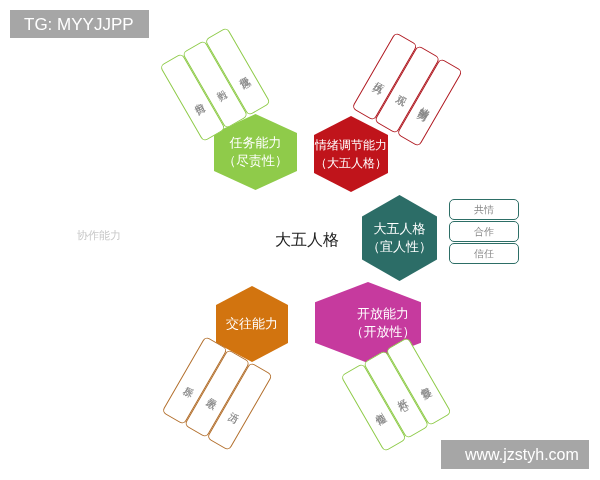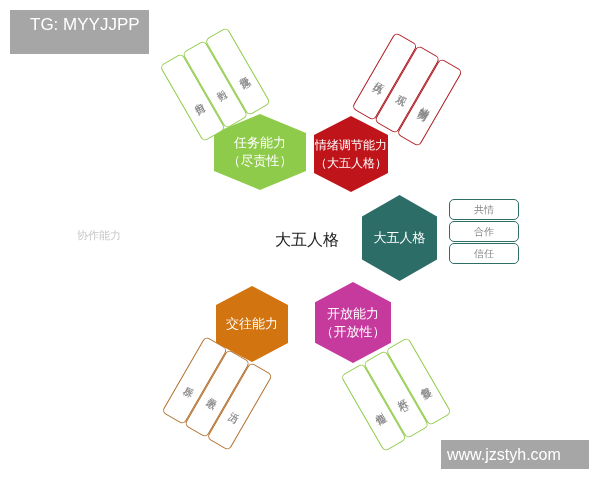--- a/index.html
+++ b/index.html
@@ -1,20 +1,20 @@
 <!DOCTYPE html>
 <html><head>
 <meta charset="utf-8">
 <style>
   html, body { margin:0; padding:0; }
   body { width:600px; height:480px; background:#ffffff; position:relative; overflow:hidden;
          font-family:"DejaVu Sans", "Liberation Sans", sans-serif; }
   .badge { position:absolute; background:#a6a6a6; color:#ffffff; font-family:"Liberation Sans", sans-serif; }
-  .badge-tl { left:10px; top:10px; width:139px; height:44px; font-size:17px; line-height:30px; padding-left:20px; box-sizing:border-box; }
-  .badge-br { left:441px; top:440px; width:148px; height:29px; font-size:16px; line-height:29px; padding-left:6px; box-sizing:border-box; }
+  .badge-tl { left:10px; top:10px; width:139px; height:28px; font-size:17px; line-height:30px; padding-left:14px; box-sizing:border-box; }
+  .badge-br { left:441px; top:440px; width:148px; height:29px; font-size:16px; line-height:29px; padding-left:24px; box-sizing:border-box; }
   .hex { position:absolute; clip-path:polygon(50% 0%, 100% 25%, 100% 75%, 50% 100%, 0% 75%, 0% 25%);
          display:flex; flex-direction:column; align-items:center; justify-content:center; color:#ffffff;
          font-size:13px; line-height:18px; text-align:center; }
   .hex span { display:block; white-space:nowrap; }
   .center-label { position:absolute; left:275px; top:230px; font-size:16px; color:#222; }
   .side-label { position:absolute; left:77px; top:228px; font-size:11px; color:#c8c8c8; }
   .card-group { position:absolute; }
   .card { position:absolute; box-sizing:border-box; background:#fff; border-radius:5px;
           display:flex; align-items:center; justify-content:center;
           font-family:"DejaVu Serif", "Liberation Serif", serif; font-size:10px; color:#888; }
@@ -25,21 +25,21 @@
 </style>
 </head>
 <body>
 
 <div class="badge badge-tl">TG: MYYJJPP</div>
 <div class="badge badge-br">www.jzstyh.com</div>
 
 <div class="side-label">协作能力</div>
 <div class="center-label">大五人格</div>
 
-<div class="hex" style="left:214px; top:114px; width:92px; height:76px; background:#8fcb4a;">
+<div class="hex" style="left:214px; top:114px; width:83px; height:76px; background:#8fcb4a;">
   <span>任务能力</span>
   <span>（尽责性）</span>
 </div>
 <div class="card-group" style="left:176px; top:40px; width:80px; height:88px; transform:rotate(-30deg); transform-origin:50% 50%;">
   <div class="card" style="left:0; top:0; width:26px; height:88px; border:1.5px solid #8fcb4a;">
     <span class="t">自控力</span>
     </div>
   <div class="card" style="left:26px; top:0; width:26px; height:88px; border:1.5px solid #8fcb4a;">
     <span class="t">毅力</span>
     </div>
@@ -59,20 +59,21 @@
   <div class="card" style="left:26px; top:0; width:26px; height:88px; border:1.5px solid #b01a22;">
     <span class="t">乐观</span>
     </div>
   <div class="card" style="left:52px; top:0; width:26px; height:88px; border:1.5px solid #b01a22;">
     <span class="t">情绪控制力</span>
     </div>
 </div>
 
 <div class="hex" style="left:362px; top:195px; width:75px; height:86px; background:#2c6d67;">
   <span>大五人格</span>
+  <span>（宜人性）</span>
 </div>
 <div class="hcard" style="left:449px; top:199px;">
   <span>共情</span>
   </div>
 <div class="hcard" style="left:449px; top:221px;">
   <span>合作</span>
   </div>
 <div class="hcard" style="left:449px; top:243px;">
   <span>信任</span>
   </div>
@@ -85,21 +86,21 @@
     <span class="t">乐群</span>
     </div>
   <div class="card" style="left:26px; top:0; width:26px; height:88px; border:1.5px solid #b3702e;">
     <span class="t">果敢</span>
     </div>
   <div class="card" style="left:52px; top:0; width:26px; height:88px; border:1.5px solid #b3702e;">
     <span class="t">活力</span>
     </div>
 </div>
 
-<div class="hex" style="left:315px; top:282px; width:76px; height:81px; background:#c63a9e;">
+<div class="hex" style="left:315px; top:282px; width:76px; height:81px; background:#c63a9e;padding-left:30px;">
   <span>开放能力</span>
   <span>（开放性）</span>
 </div>
 <div class="card-group" style="left:357px; top:350px; width:80px; height:88px; transform:rotate(-30deg); transform-origin:50% 50%;">
   <div class="card" style="left:0; top:0; width:26px; height:88px; border:1.5px solid #8fcb4a;">
     <span class="t">创造性</span>
     </div>
   <div class="card" style="left:26px; top:0; width:26px; height:88px; border:1.5px solid #8fcb4a;">
     <span class="t">好奇心</span>
     </div>

